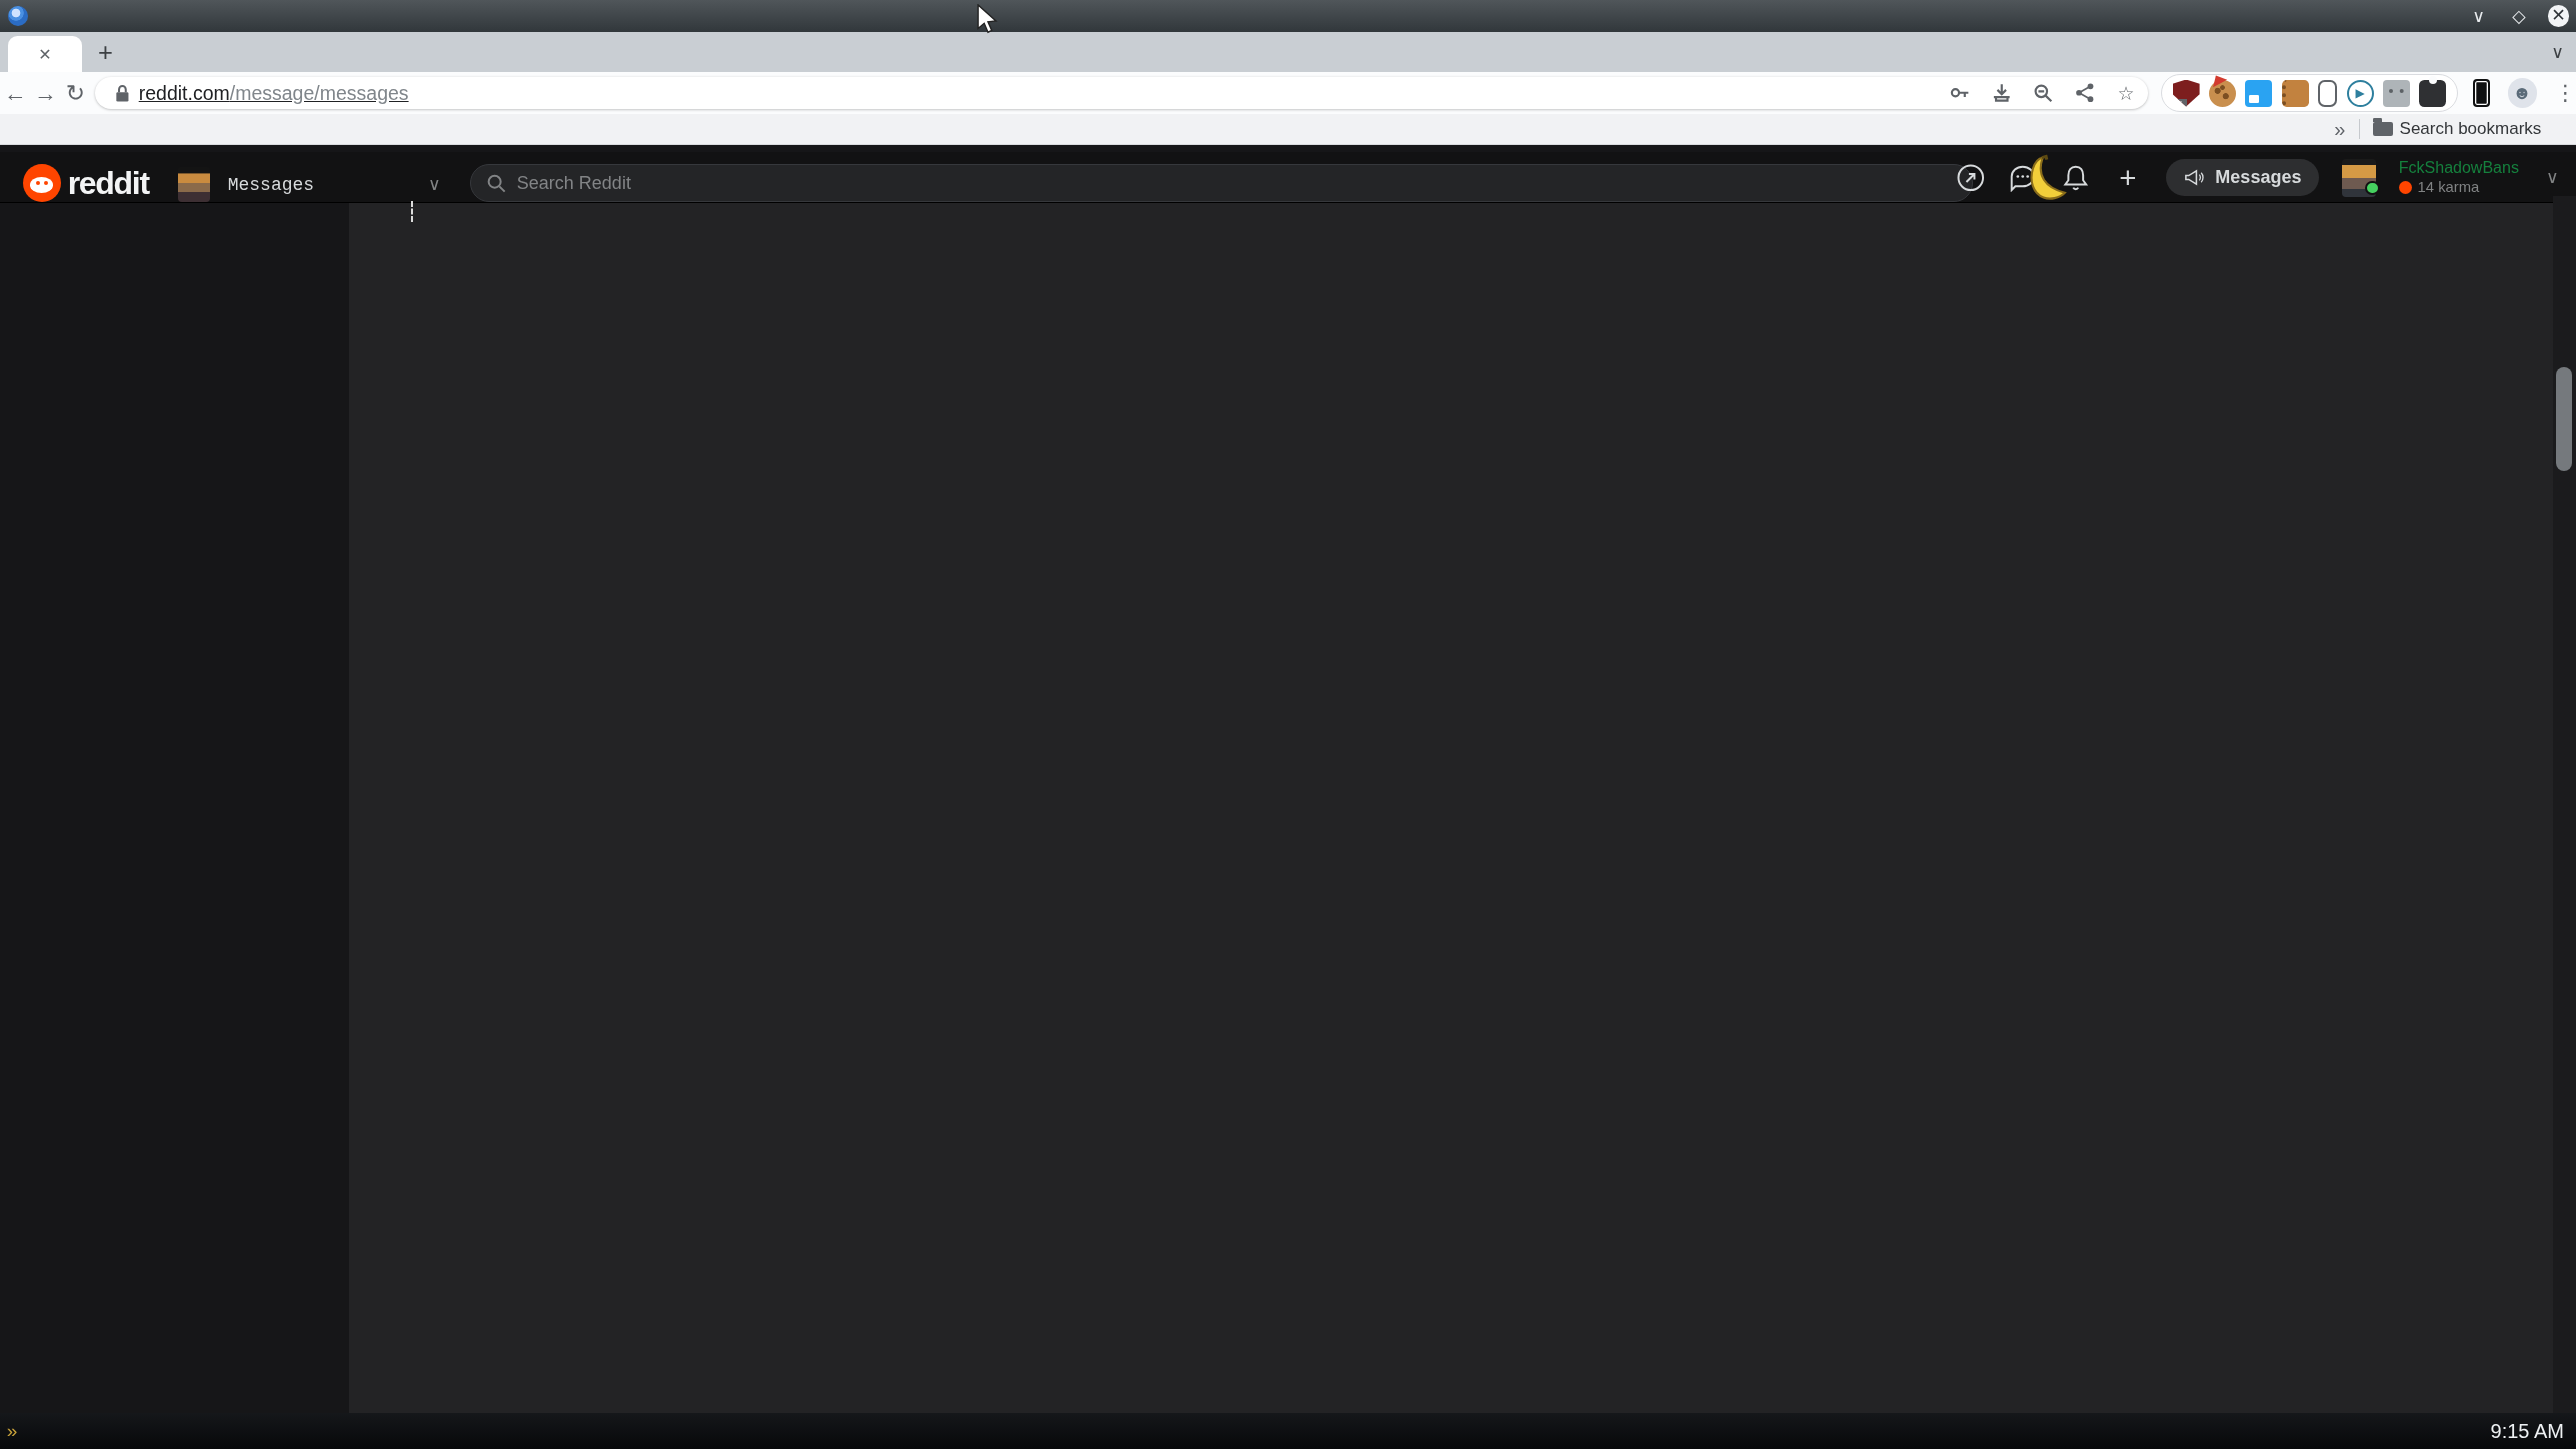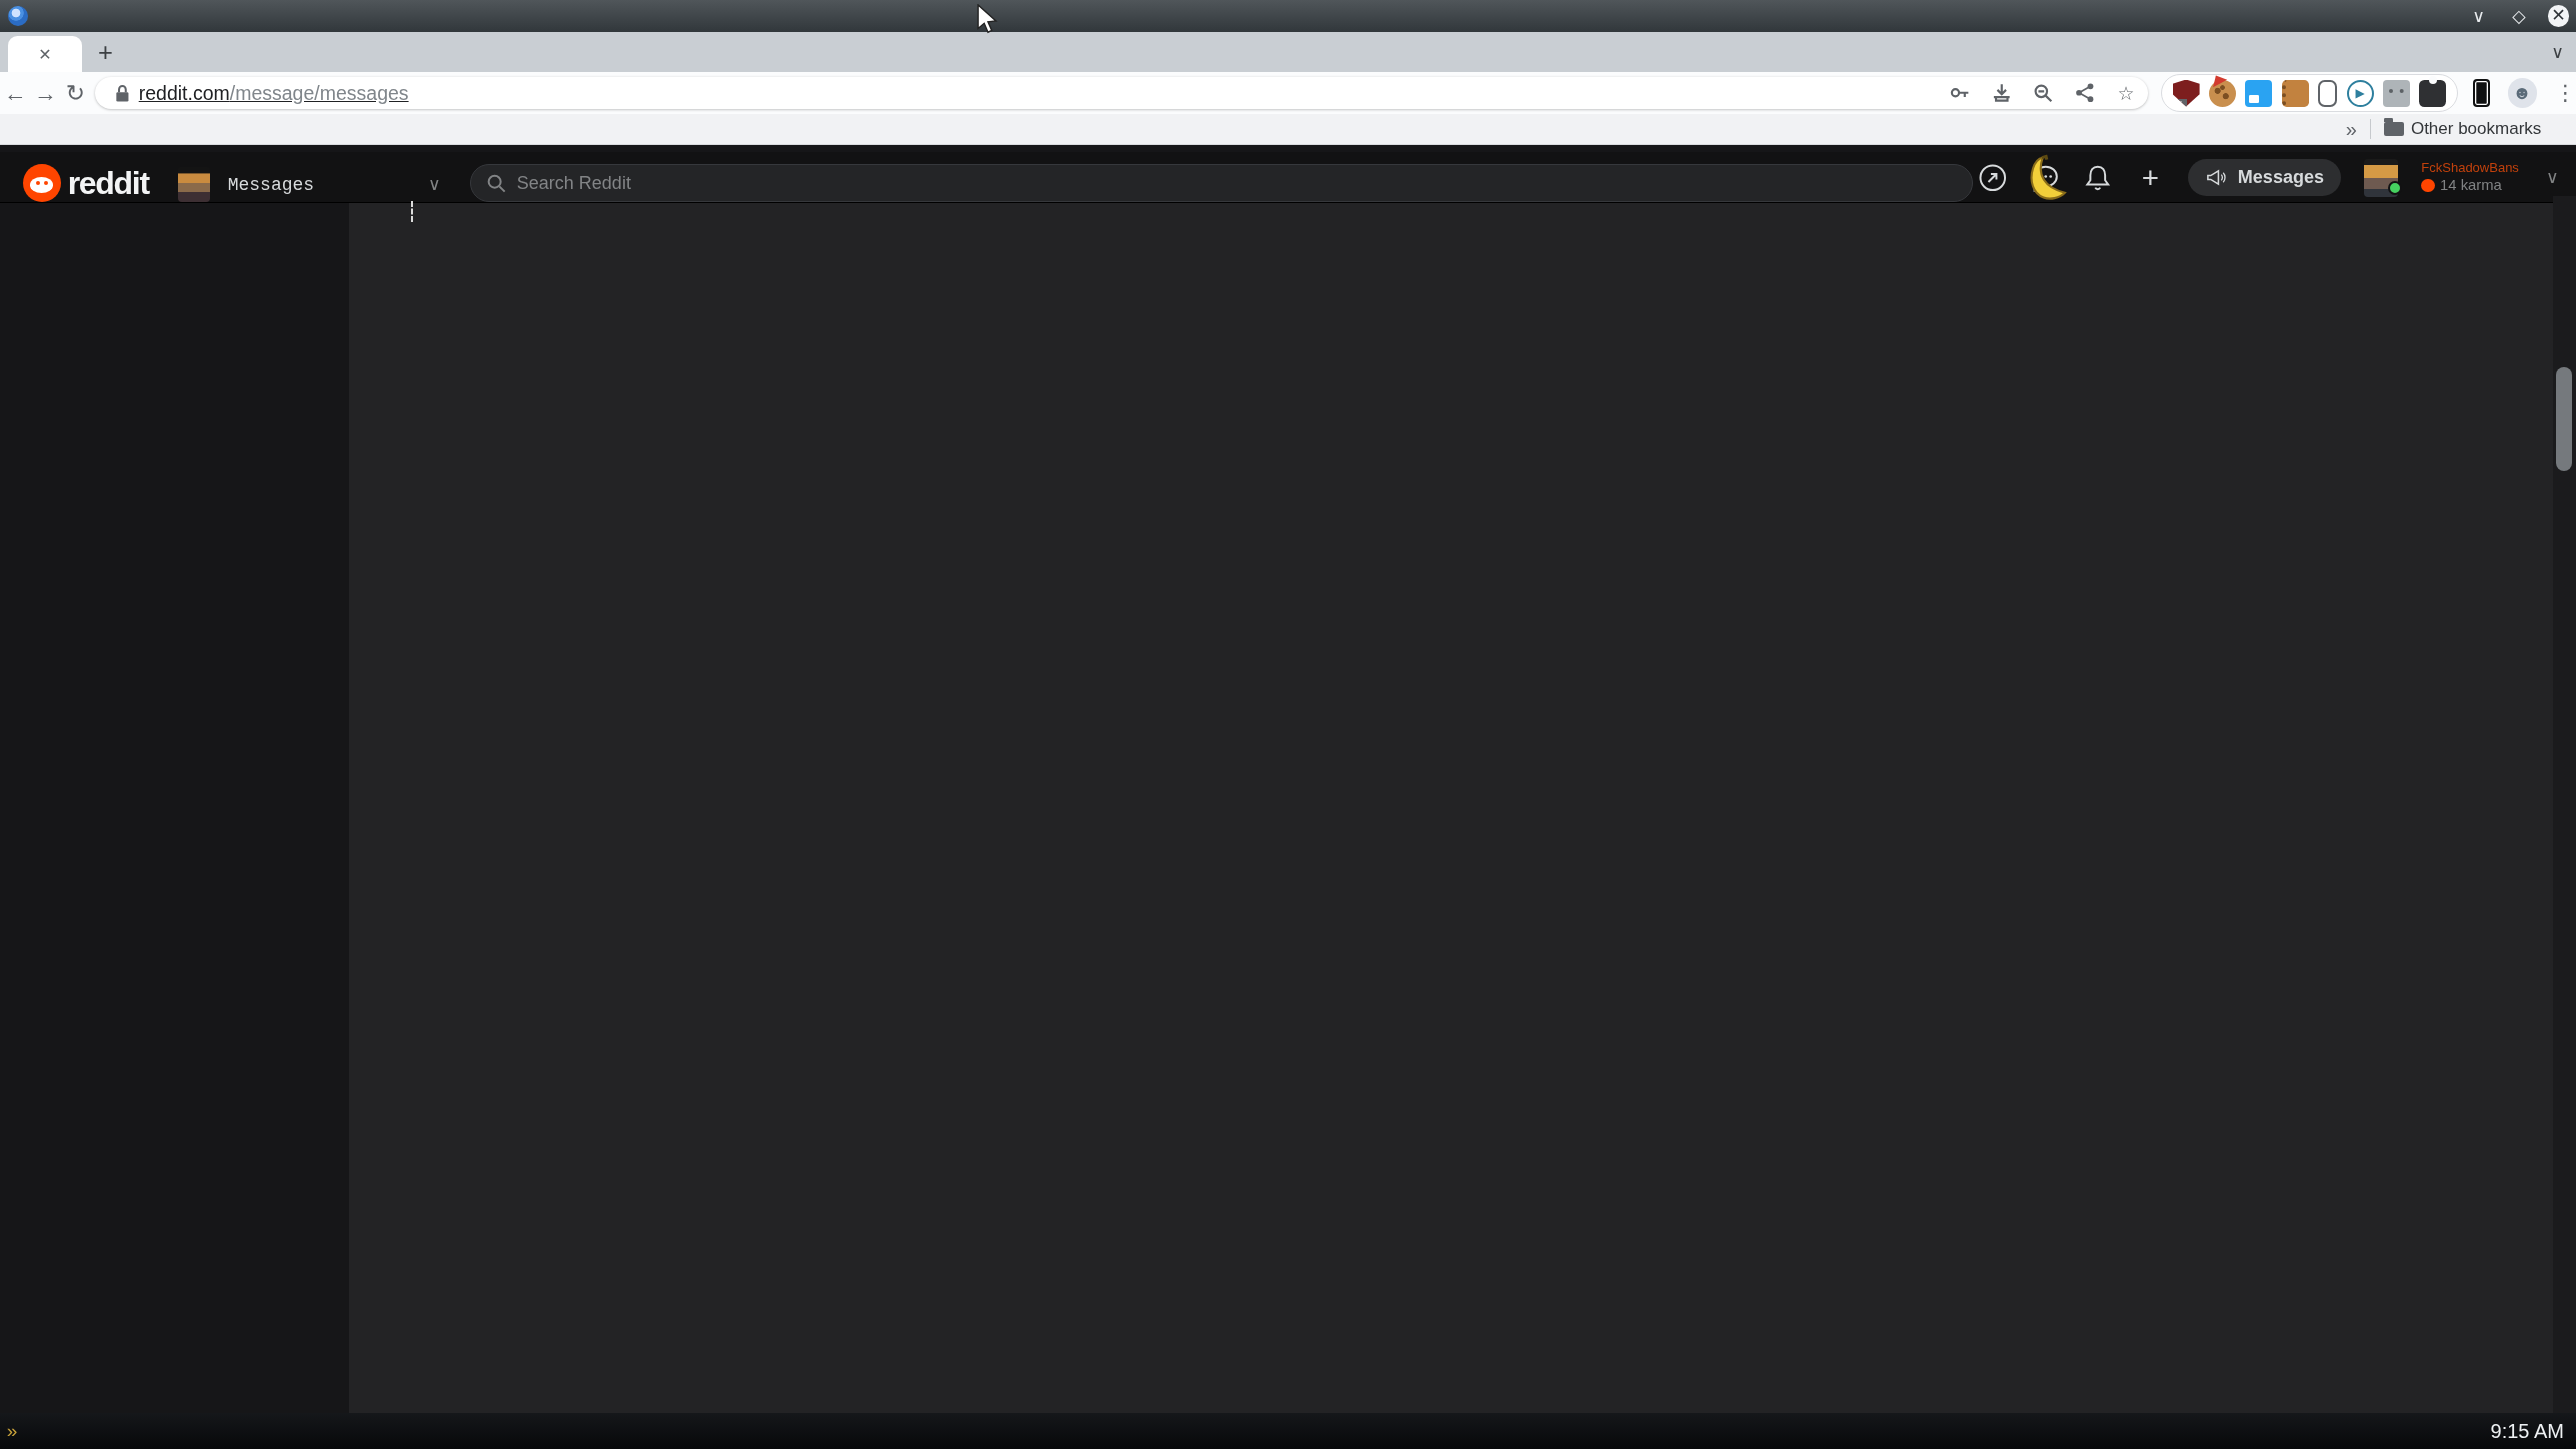--- a/index.html
+++ b/index.html
@@ -85,21 +85,21 @@
     display:flex; align-items:center; padding:0 14.8px; }
   .searchbox input { background:transparent; border:none; outline:none; color:#d7dadc; font-size:18px; margin-left:10.7px; width:90%; }
   .searchbox input::placeholder { color:#828486; }
   .r-right { position:absolute; right:17.4px; top:0; height:51px; display:flex; align-items:center; gap:23px; }
   .hdr-ic { width:29.5px; height:29.5px; display:flex; align-items:center; justify-content:center; }
   .plus-ic { color:#d7dadc; font-size:29.5px; font-weight:300; }
   .advertise { display:flex; align-items:center; gap:9.4px; background:#2d2e30; border-radius:19px; padding:6.7px 17.4px; color:#d7dadc; font-size:18px; font-weight:bold; }
   .user-avatar { width:34px; height:38px; background:linear-gradient(#1a1a1a 15%, #d59a45 16% 50%, #6e5a50 51% 78%, #30343b 79%); border-radius:4px; position:relative; }
   .user-avatar::after { content:""; position:absolute; right:-4px; bottom:1.3px; width:10.7px; height:10.7px; border-radius:50%; background:#46d160; border:2px solid #121213; }
   .user-meta { line-height:1.25; }
-  .user-name { color:#c2410c; font-size:13px; }
+  .user-name { color:#15803d; font-size:16px; }
   .user-karma { color:#818384; font-size:14.8px; display:flex; align-items:center; gap:5.4px; }
   .karma-snoo { width:13.4px; height:13.4px; border-radius:50%; background:#ff4500; display:inline-block; }
 
   
   .thread { position:absolute; left:411px; top:56px; width:912px; border-left:2px dashed #dcdcdc; padding:8px 0 13.4px 25.5px; }
 
   
   .scrollbar { position:absolute; right:0; top:51px; bottom:0; width:23px; background:#1b1b1d; }
   .scroll-thumb { position:absolute; left:3.4px; width:16px; top:171px; height:104px; border-radius:8px; background:#75797d; }
 
@@ -191,21 +191,21 @@
       <div class="kebab">⋮</div>
     </div>
   </div>
 
   <div class="bookmarks">
 
     <span class="bm-overflow">»</span>
     <span class="bm-sep"></span>
     <div class="bm">
       <span class="folder"></span>
-      <span>Other bookmarks</span>
+      <span>Search bookmarks</span>
     </div>
   </div>
 
   <div class="page">
     <div class="band"></div>
 
     <div class="r-header">
       <div class="snoo"></div>
       <div class="wordmark">reddit</div>
       <div class="nav-current">

